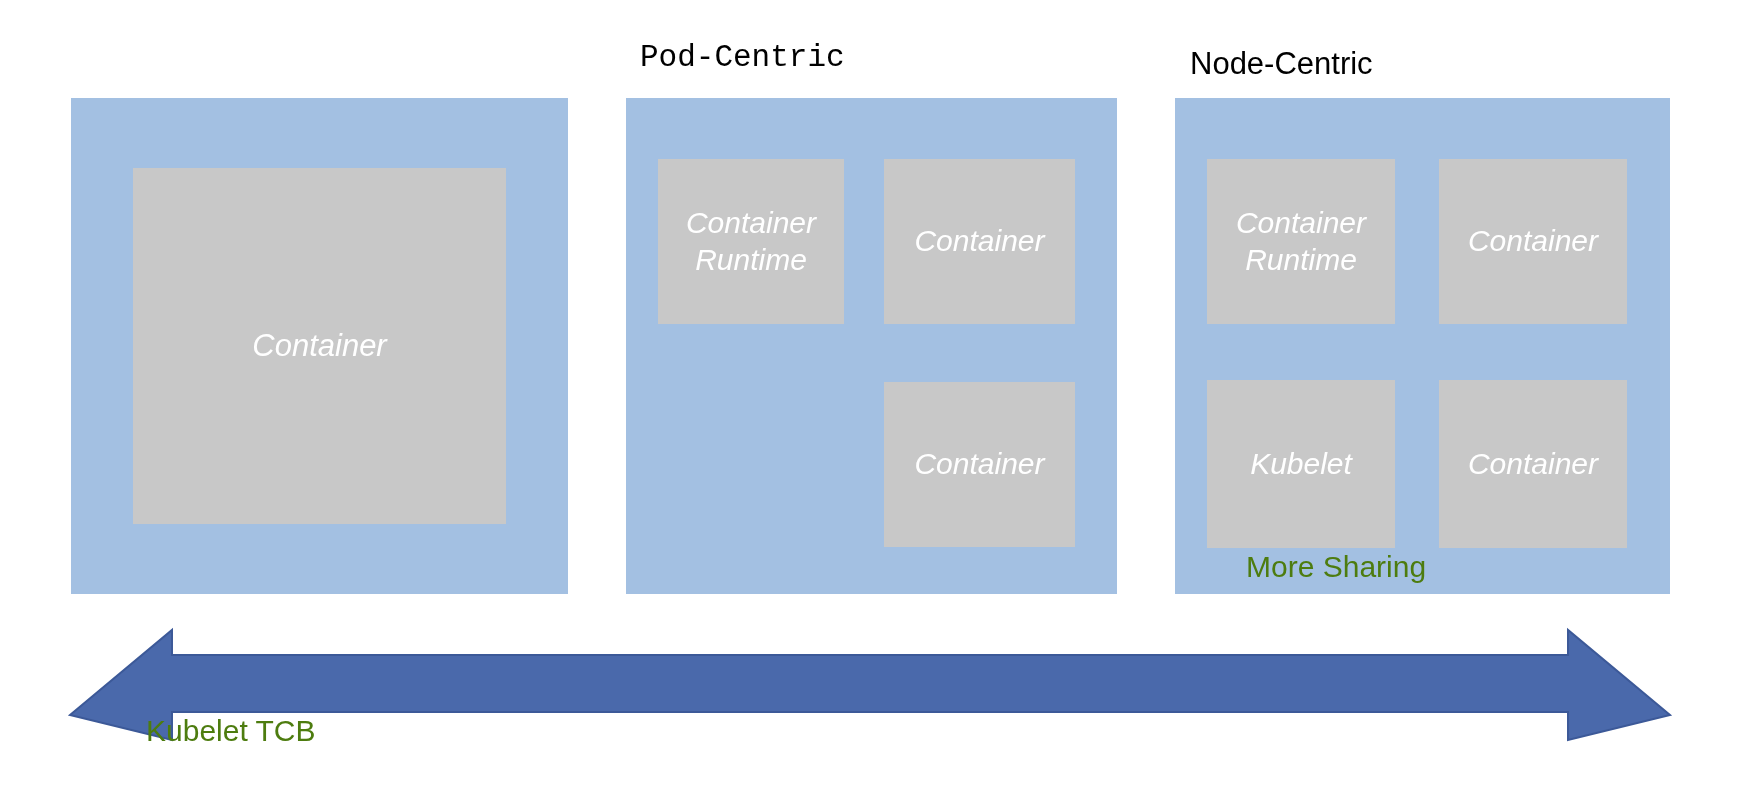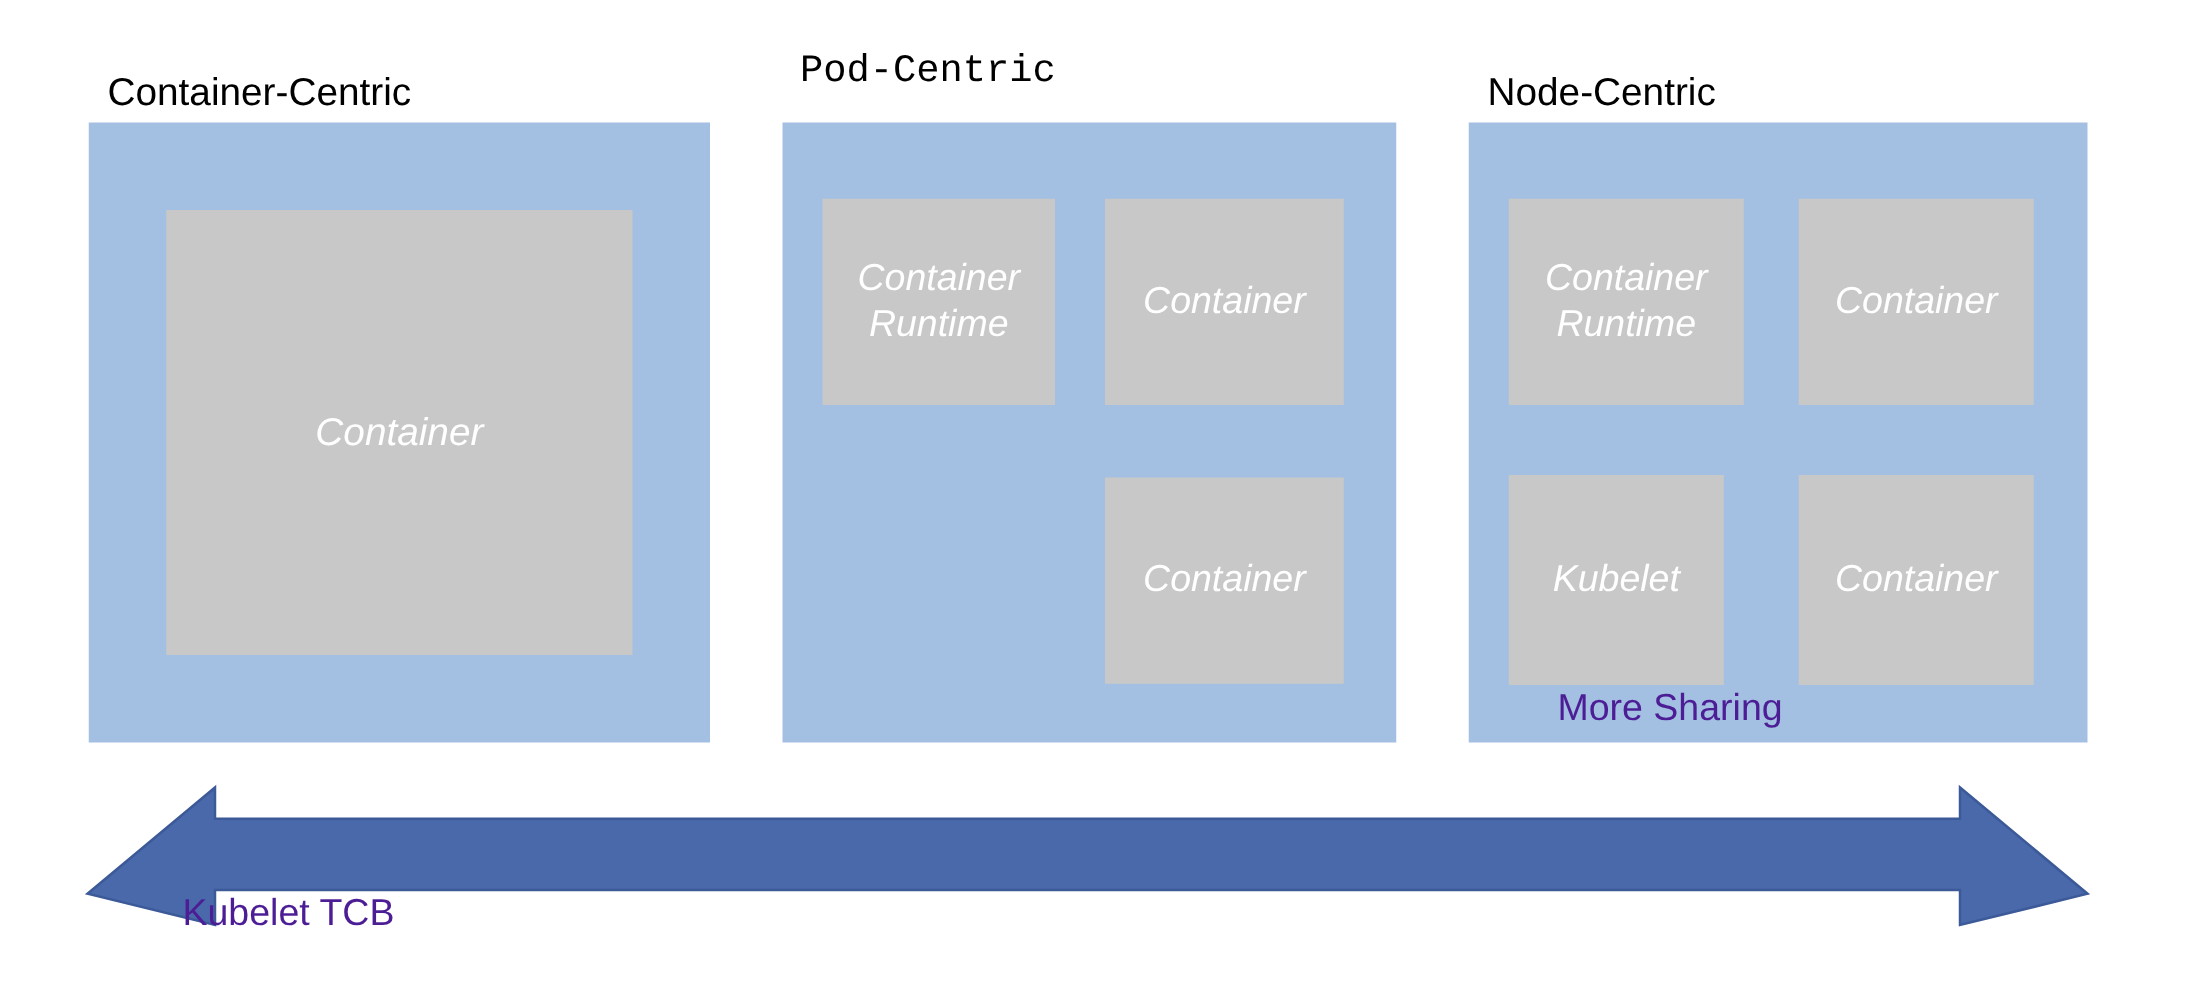--- a/index.html
+++ b/index.html
@@ -23,21 +23,21 @@
   
   .panel-title {
     position: absolute;
     font-size: 31px;
     color: #000000;
     white-space: nowrap;
     line-height: 1;
   }
   #title-container-centric { left: 86px;  top: 58px; }
   #title-pod-centric       { left: 640px; top: 42px; font-family: Liberation Mono, monospace; }
-  #title-node-centric      { left: 1190px;top: 58px; }
+  #title-node-centric      { left: 1190px;top: 48px; }
 
   
   .panel {
     position: absolute;
     background: #a3c0e2;
     top: 98px;
     height: 496px;
     font-style: italic;
   }
   #panel-container-centric { left: 71px;   width: 497px; }
@@ -70,33 +70,32 @@
     top: 624px;
     width: 1616px;
     height: 122px;
   }
   #arrow-svg { display: block; width: 100%; height: 100%; }
 
   
   .axis-label {
     position: absolute;
     font-size: 30px;
-    color: #4c1d95;
+    color: #4d7c0f;
     white-space: nowrap;
     line-height: 1;
   }
   #label-more-sharing { left: 1246px; top: 552px; }
   #label-smaller-tcb  { left: 146px;  top: 716px; }
 </style>
 </head>
 <body>
 
 <div id="canvas">
 
-  <div class="panel-title" id="title-container-centric">Container-Centric</div>
 
   <div class="panel-title" id="title-pod-centric">Pod-Centric</div>
 
   <div class="panel-title" id="title-node-centric">Node-Centric</div>
 
   <div class="panel" id="panel-container-centric">
 
     <div class="box" id="box-cc-container" style="position:absolute; left:62px; top:70px; width:373px; height:356px;">
       <span class="box-label">Container</span>
     </div>
@@ -122,21 +121,21 @@
 
     <div class="box" style="position:absolute; left:32px; top:61px; width:188px; height:165px;">
       <span class="box-label">Container
 Runtime</span>
     </div>
 
     <div class="box" style="position:absolute; left:264px; top:61px; width:188px; height:165px;">
       <span class="box-label">Container</span>
     </div>
 
-    <div class="box" style="position:absolute; left:32px; top:282px; width:172px; height:168px;">
+    <div class="box" style="position:absolute; left:32px; top:282px; width:188px; height:168px;">
       <span class="box-label">Kubelet</span>
     </div>
 
     <div class="box" style="position:absolute; left:264px; top:282px; width:188px; height:168px;">
       <span class="box-label">Container</span>
     </div>
   </div>
 
   <div id="arrow-wrap">
     <svg id="arrow-svg" viewBox="0 0 1616 122" preserveAspectRatio="none">

